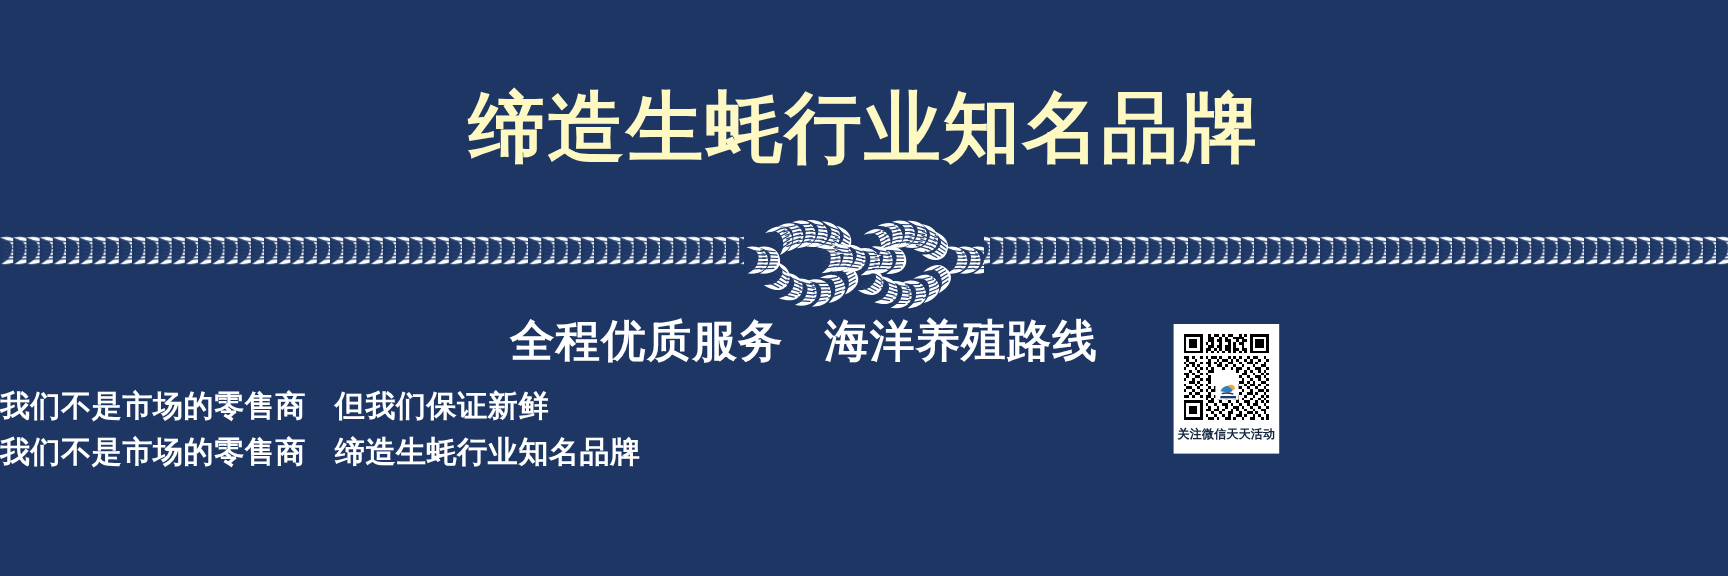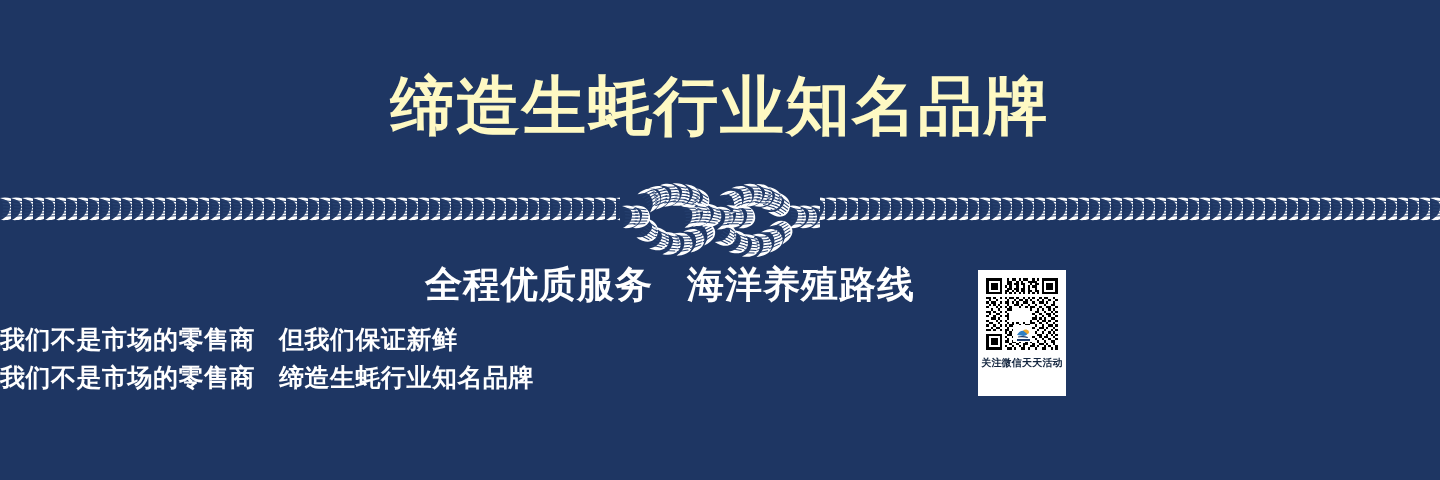--- a/index.html
+++ b/index.html
@@ -102,21 +102,21 @@
     display: inline-block;
     width: 24px;
   }
 
   
   #qr-panel {
     position: absolute;
     left: 978px;
     top: 270px;
     width: 88px;
-    height: 126px;
+    height: 108px;
     background: #ffffff;
     padding: 0;
     box-sizing: border-box;
   }
   #qr-code-image {
     position: absolute;
     left: 6px;
     top: 6px;
     width: 76px;
     height: 76px;

